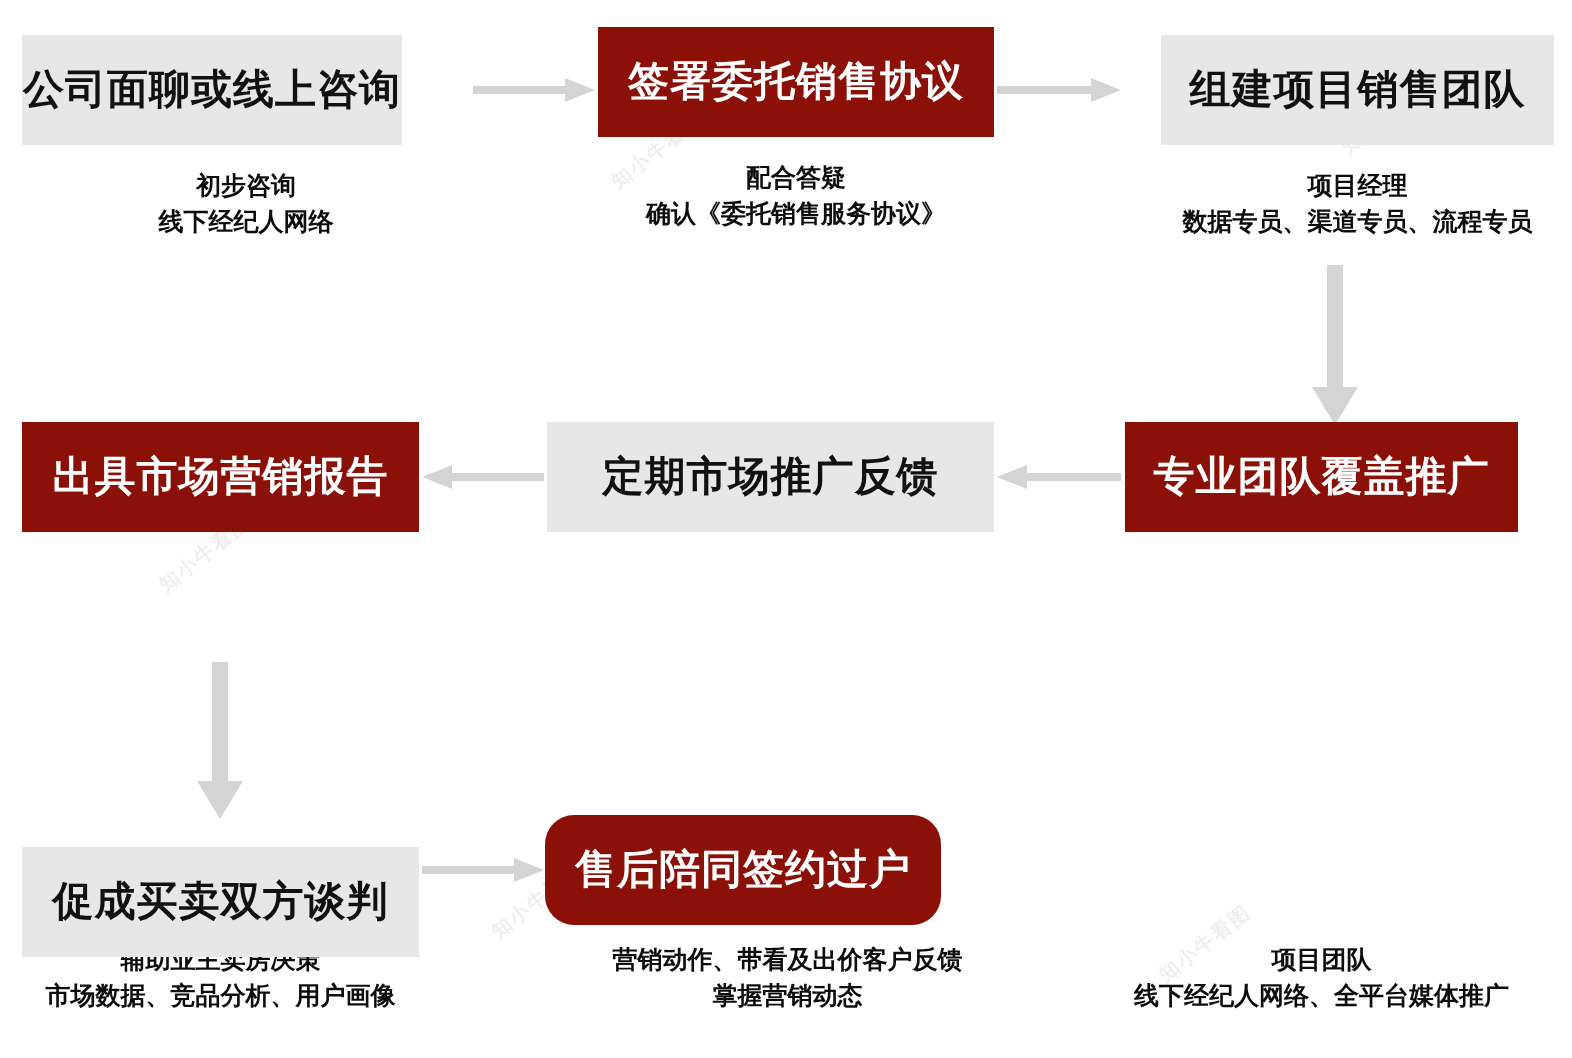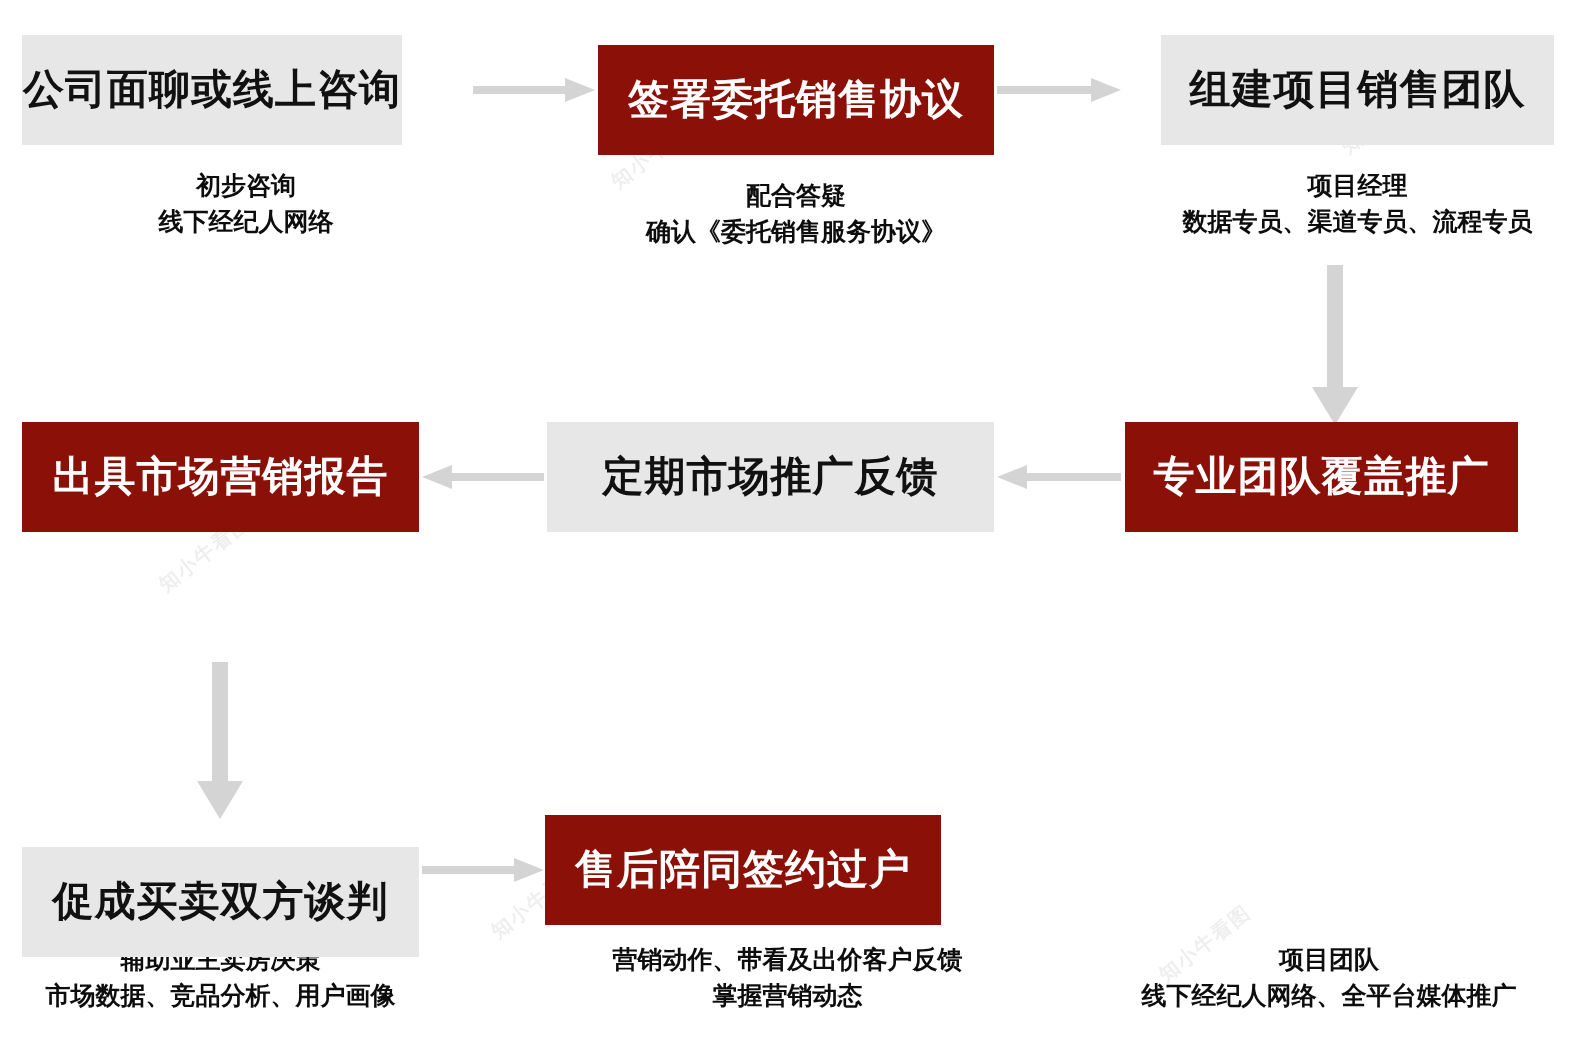--- a/index.html
+++ b/index.html
@@ -102,21 +102,21 @@
       <span class="cap-line">线下经纪人网络</span>
     </div>
   </div>
 
   <div class="arrow" style="left:473px; top:78px; width:122px; height:24px;">
     <svg width="122" height="24" viewBox="0 0 122 24" aria-hidden="true">
       <path d="M0,8 L92,8 L92,0 L122,12 L92,24 L92,16 L0,16 Z" fill="#d4d4d4"></path>
     </svg>
   </div>
 
-  <div class="node theme-red" style="left:598px; top:45px; width:396px; height:136px;">
+  <div class="node theme-red" style="left:598px; top:27px; width:396px; height:136px;">
     <div class="node-box" style="width:396px; height:110px;">
       <span class="node-title">签署委托销售协议</span>
     </div>
     <div class="node-caption" style="top:132px; width:520px;">
       <span class="cap-line">配合答疑</span>
       <span class="cap-line">确认《委托销售服务协议》</span>
     </div>
   </div>
 
   <div class="arrow" style="left:997px; top:78px; width:124px; height:24px;">
@@ -166,21 +166,21 @@
       <span class="cap-line">掌握营销动态</span>
     </div>
   </div>
 
   <div class="arrow" style="left:997px; top:465px; width:124px; height:24px;">
     <svg width="124" height="24" viewBox="0 0 124 24" aria-hidden="true">
       <path d="M124,8 L30,8 L30,0 L0,12 L30,24 L30,16 L124,16 Z" fill="#d4d4d4"></path>
     </svg>
   </div>
 
-  <div class="node theme-red" style="left:1125px; top:422px; width:393px; height:110px;padding-left:15px;">
+  <div class="node theme-red" style="left:1125px; top:422px; width:393px; height:110px;">
     <div class="node-box" style="width:393px; height:110px;">
       <span class="node-title">专业团队覆盖推广</span>
     </div>
     <div class="node-caption" style="top:519px; width:520px;">
       <span class="cap-line">项目团队</span>
       <span class="cap-line">线下经纪人网络、全平台媒体推广</span>
     </div>
   </div>
 
   <div class="arrow" style="left:197px; top:662px; width:46px; height:157px;">
@@ -196,19 +196,19 @@
 
   </div>
 
   <div class="arrow" style="left:422px; top:858px; width:122px; height:24px;">
     <svg width="122" height="24" viewBox="0 0 122 24" aria-hidden="true">
       <path d="M0,8 L92,8 L92,0 L122,12 L92,24 L92,16 L0,16 Z" fill="#d4d4d4"></path>
     </svg>
   </div>
 
   <div class="node theme-red" style="left:545px; top:815px; width:396px; height:110px;">
-    <div class="node-box" style="width:396px; height:110px;">
+    <div class="node-box" style="width:396px; height:110px;border-radius:29px;">
       <span class="node-title">售后陪同签约过户</span>
     </div>
 
   </div>
 
 </div>
 
 </body></html>

